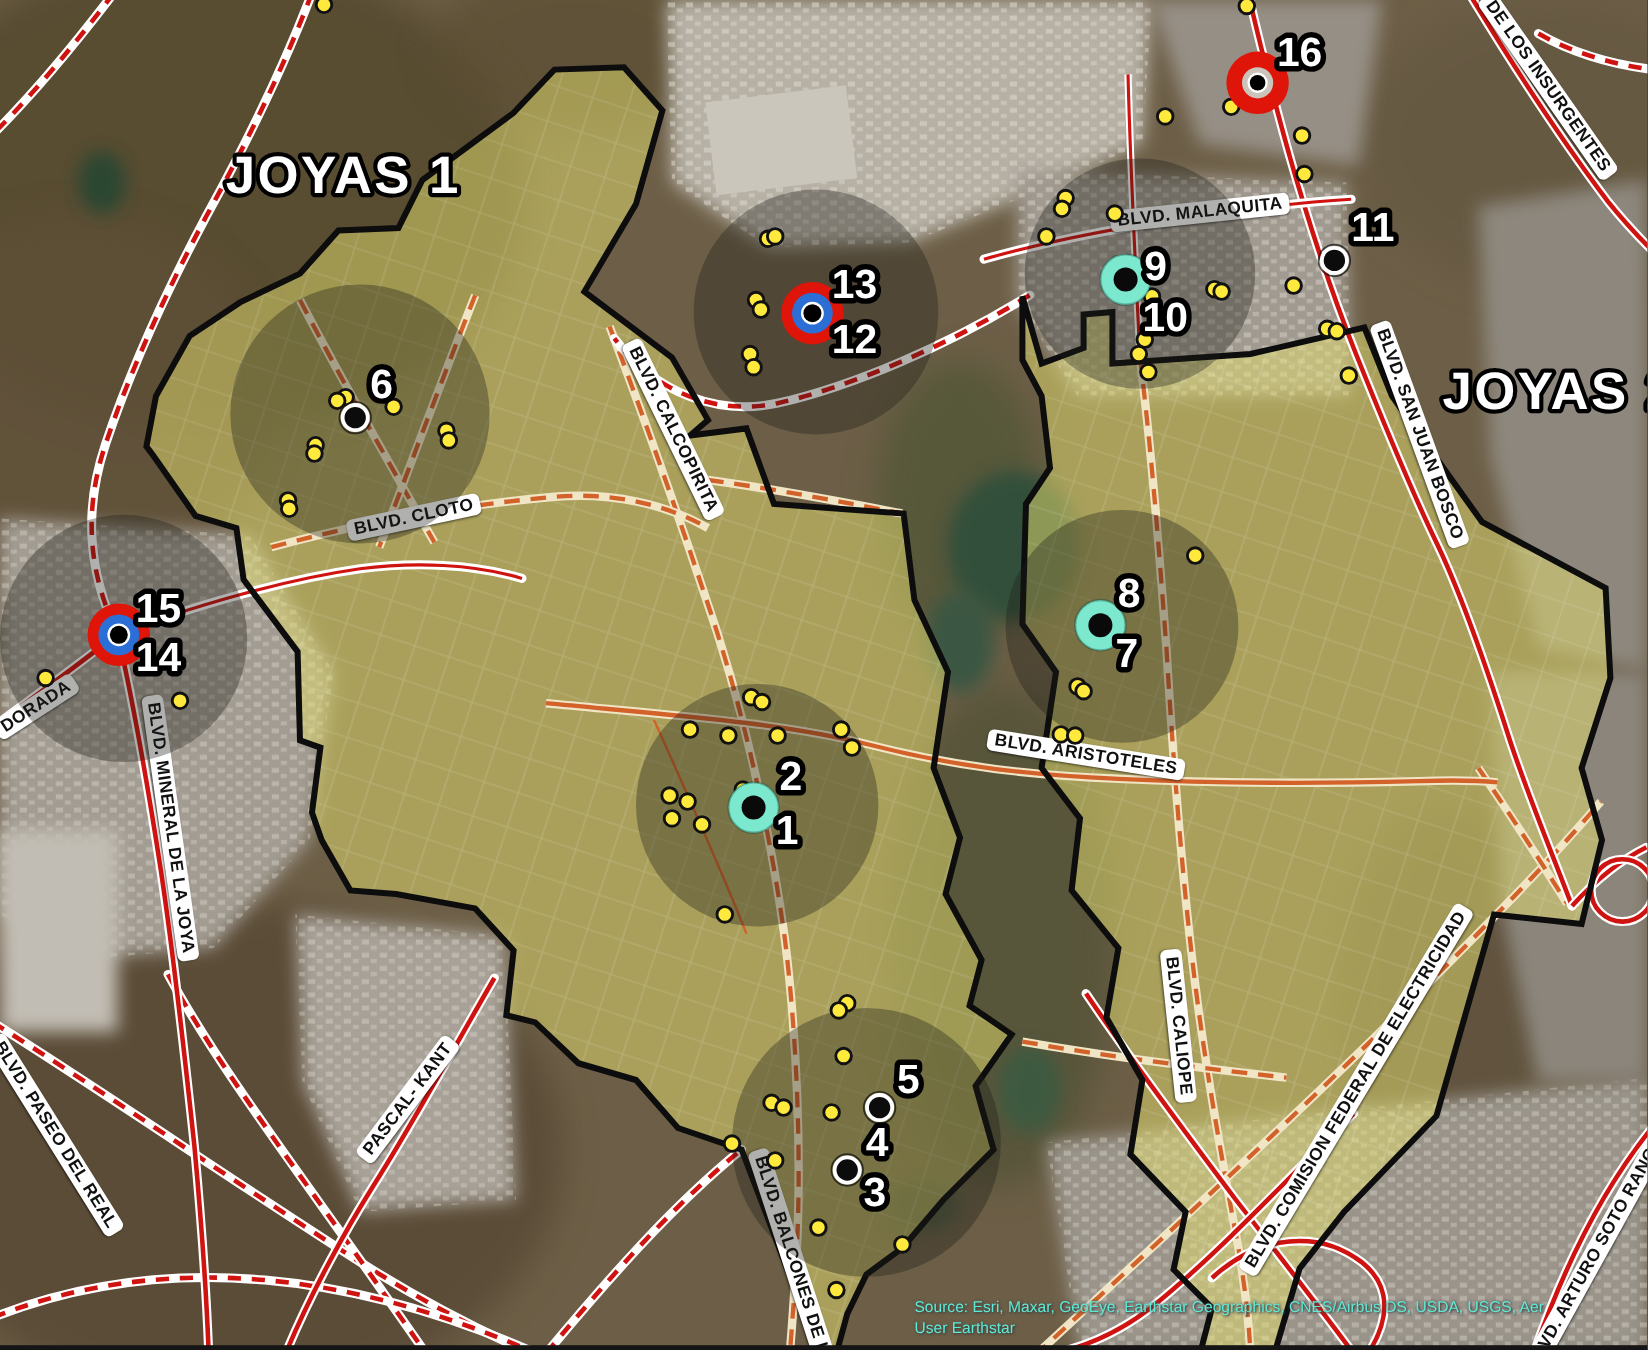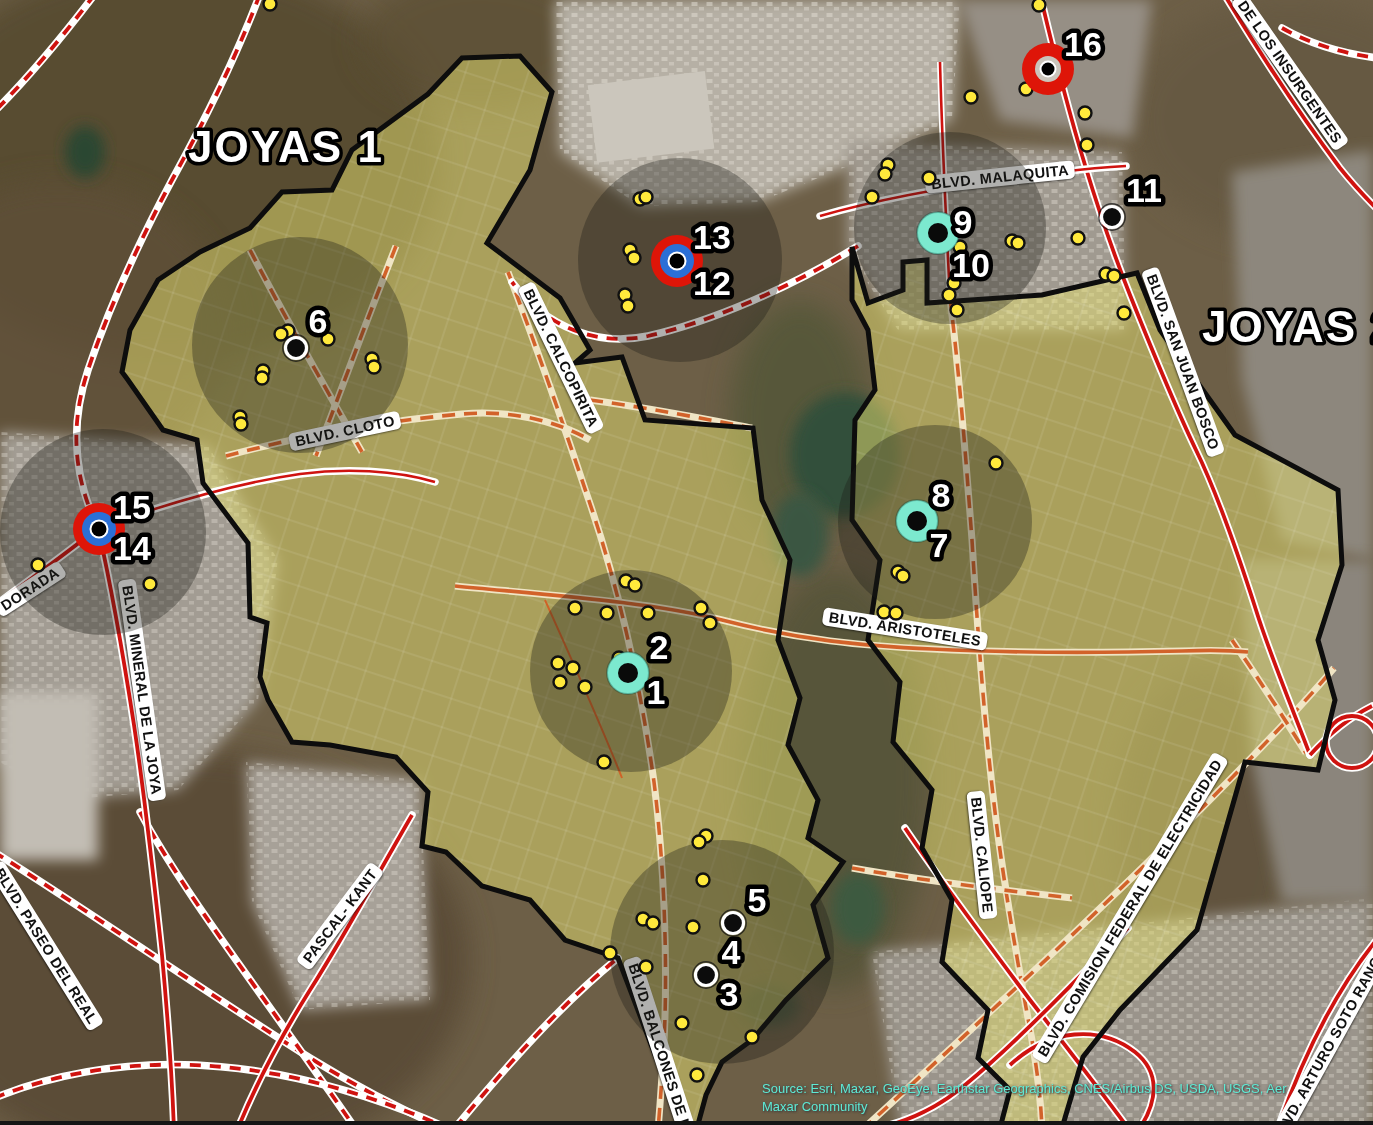--- a/index.html
+++ b/index.html
@@ -340,17 +340,17 @@
       <text x="712" y="237" text-anchor="middle" dominant-baseline="central" class="numlab">13</text>
       <text x="132" y="548" text-anchor="middle" dominant-baseline="central" class="numlab">14</text>
       <text x="132" y="507" text-anchor="middle" dominant-baseline="central" class="numlab">15</text>
       <text x="1083" y="44" text-anchor="middle" dominant-baseline="central" class="numlab">16</text>
       <text x="286" y="146" text-anchor="middle" dominant-baseline="central" class="arealab">JOYAS 1</text>
       <text x="1300" y="326" text-anchor="middle" dominant-baseline="central" class="arealab">JOYAS 2</text>
     </svg>
 
   <div class="attribution">
     <div>Source: Esri, Maxar, GeoEye, Earthstar Geographics, CNES/Airbus DS, USDA, USGS, Aer</div>
-    <div>Maxar Community</div>
+    <div>User Earthstar</div>
   </div>
 
   <div class="bottom-strip"></div>
 </div>
 
 </body></html>

